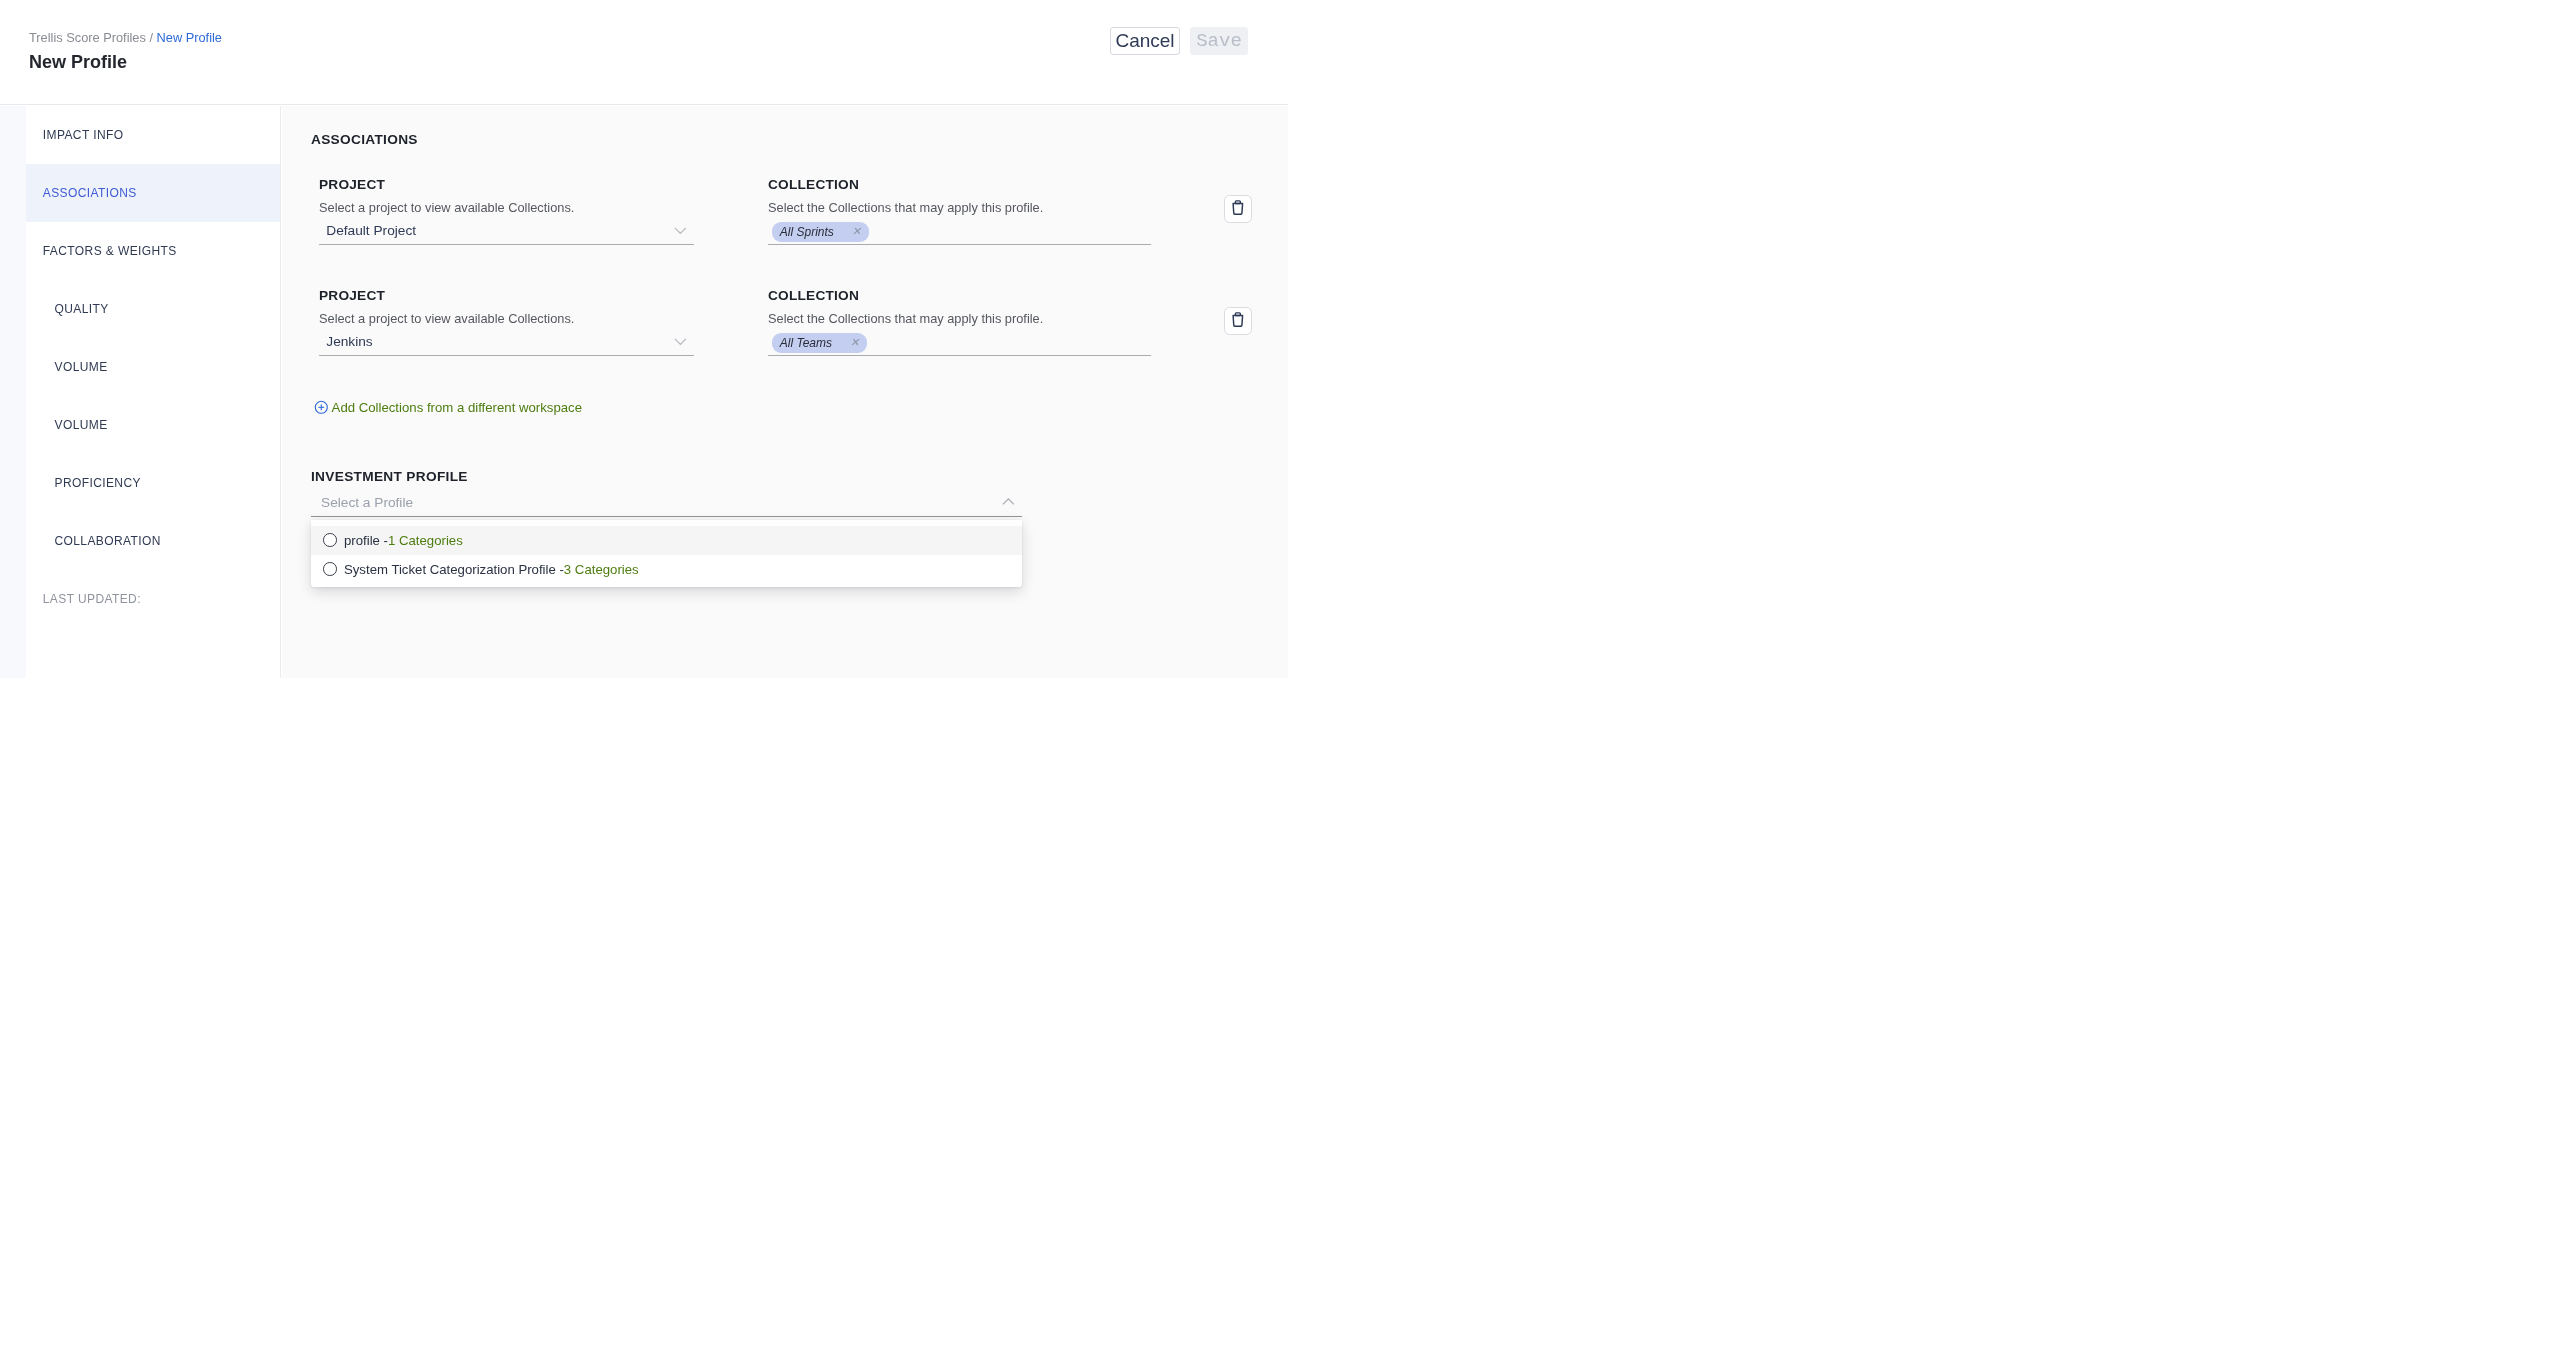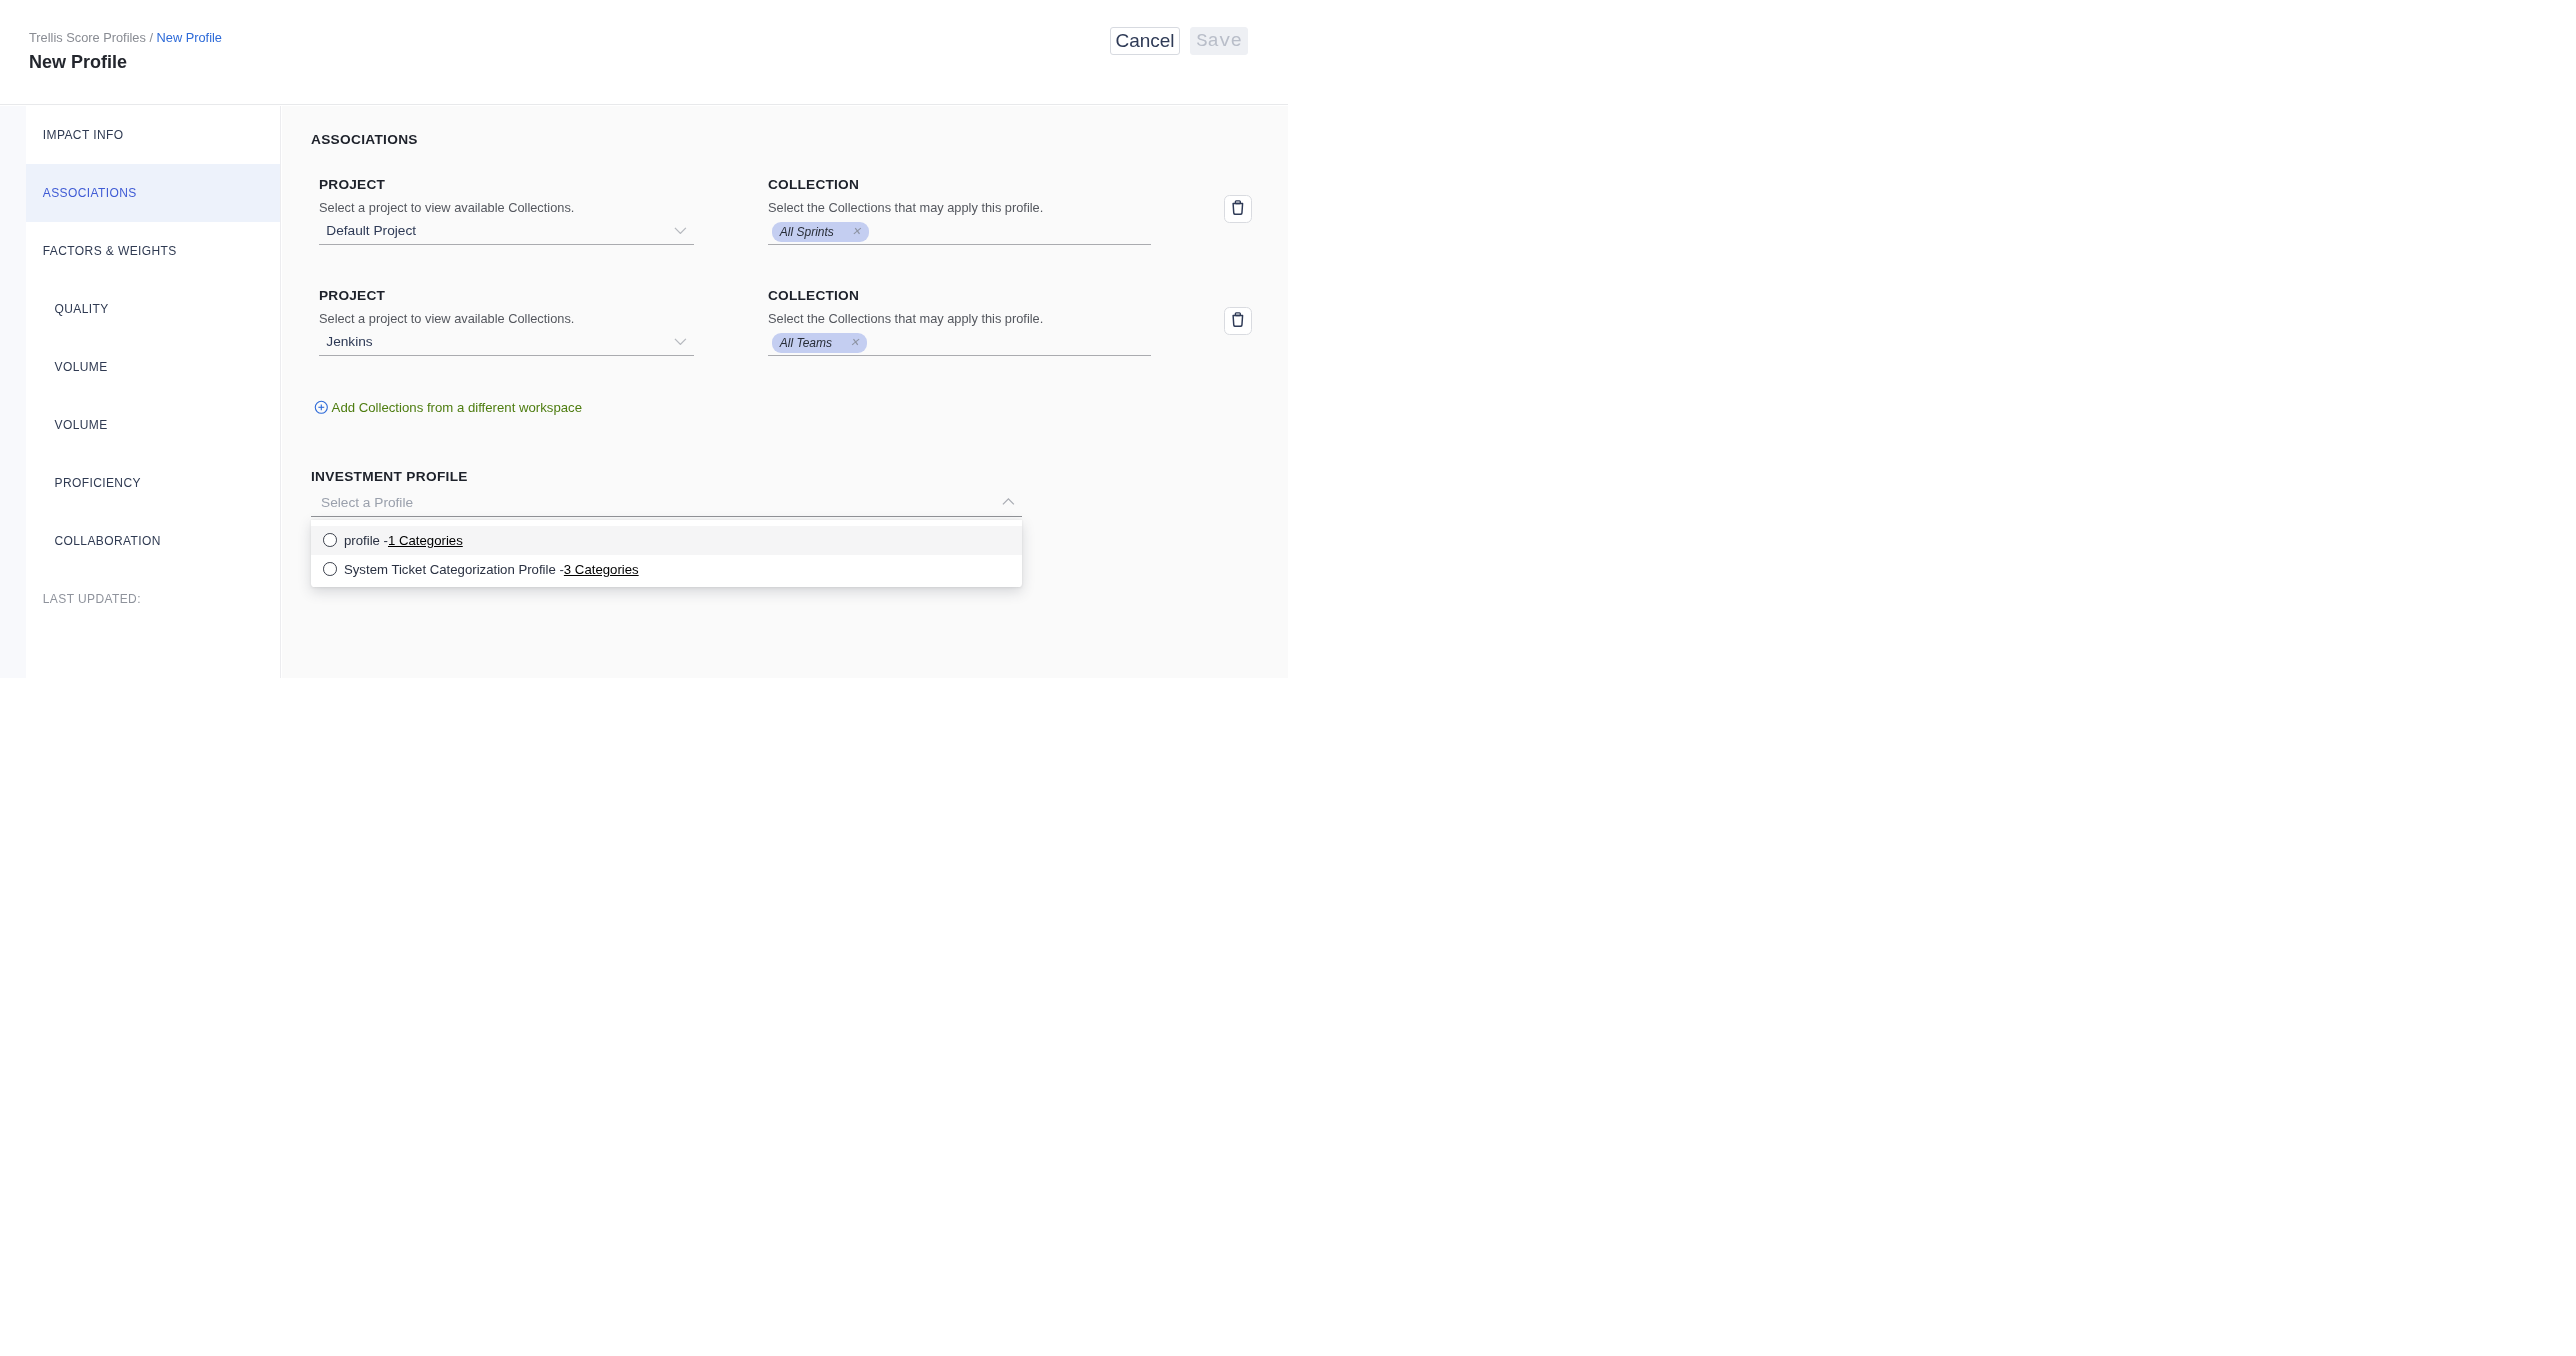--- a/index.html
+++ b/index.html
@@ -48,21 +48,21 @@
 
   .inv-title { position:absolute; left:29px; top:363px; font-size:13.7px; font-weight:700; letter-spacing:0.3px; color:#1d212a; }
   .inv-select { position:absolute; left:29px; top:383px; width:711px; height:28px; border-bottom:1.8px solid #909296; cursor:pointer; }
   .inv-placeholder { position:absolute; left:10px; top:5.5px; font-size:13.7px; color:#9aa0ac; }
   .inv-caret { position:absolute; right:7.3px; top:9px; line-height:0; }
 
   .dropdown-panel { position:absolute; left:29px; top:414px; width:711px; background:#fff; border-radius:0 0 3.6px 3.6px; padding:5.5px 0 3.6px 0; box-shadow:0 4.6px 12.8px rgba(55,60,75,0.18), 0 0.9px 2.7px rgba(0,0,0,0.08); z-index:2; }
   .option { height:29px; display:flex; align-items:center; padding-left:12px; gap:7.3px; font-size:13.2px; color:#2a3142; cursor:pointer; }
   .option.highlighted { background:#f5f5f6; }
   .option-radio { width:13.7px; height:13.7px; min-width:13.7px; border-radius:50%; border:1.4px solid #393e4a; background:#fff; }
-  .option-cat { color:#000000;text-decoration:underline; }
+  .option-cat { color:#4d7c0f; }
 </style>
 </head>
 <body>
 
 <div class="app">
 
   <div class="header">
     <div class="breadcrumb">
       <span class="crumb-root">Trellis Score Profiles</span><span> / </span><span class="crumb-link">New Profile</span>
     </div>

